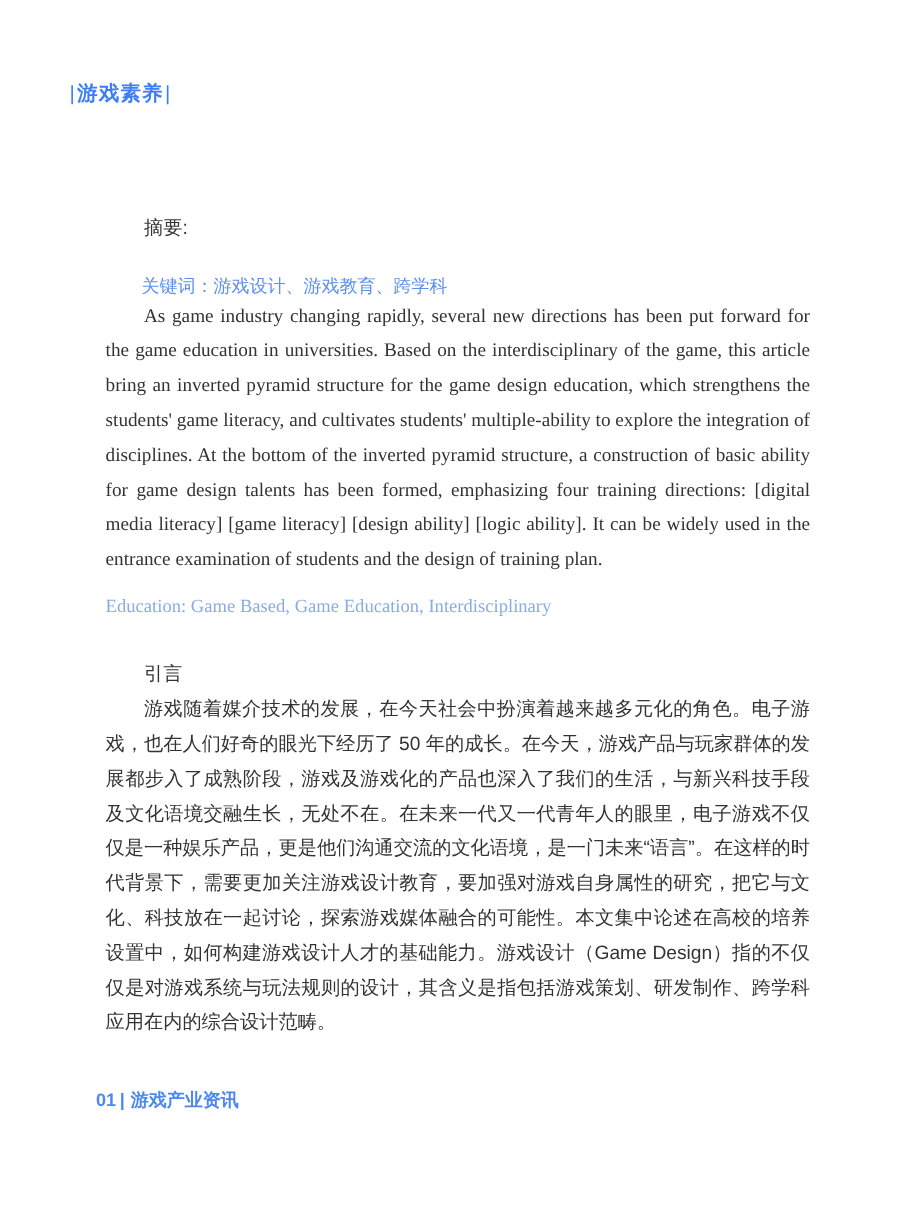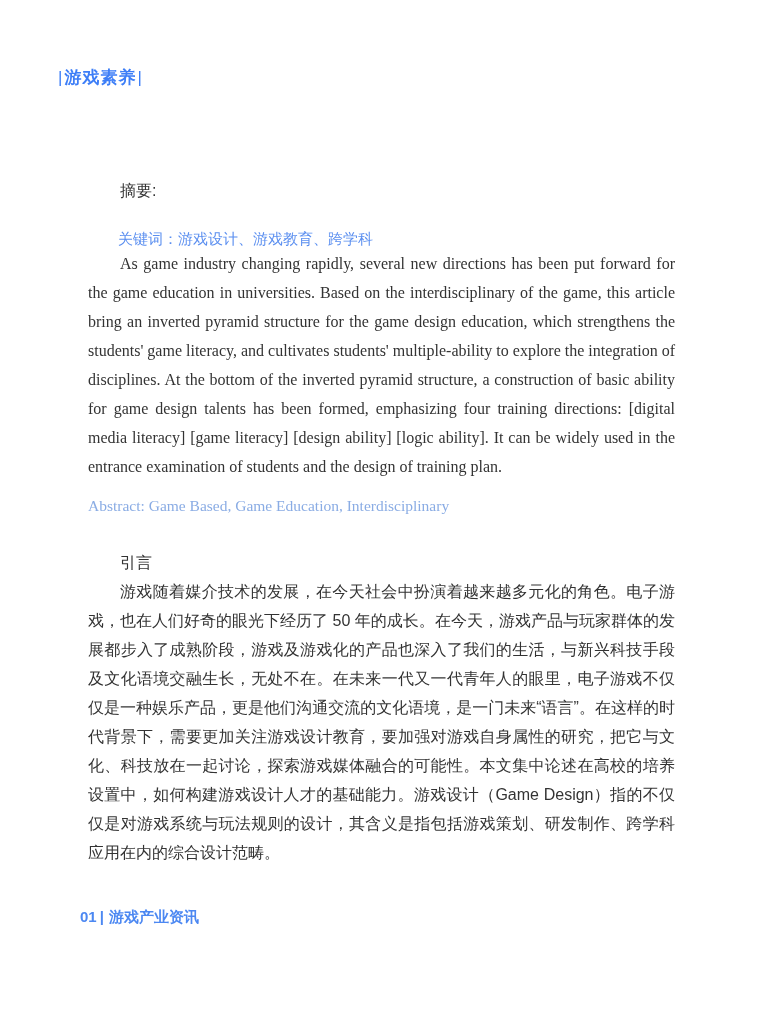--- a/index.html
+++ b/index.html
@@ -108,21 +108,21 @@
   <div class="content">
 
 
 
     <p class="sec-label">摘要:</p>
 
     <p class="keywords-cn"><span>关键词：</span><span>游戏设计、游戏教育、跨学科</span></p>
 
     <p class="para serif">As game industry changing rapidly, several new directions has been put forward for the game education in universities. Based on the interdisciplinary of the game, this article bring an inverted pyramid structure for the game design education, which strengthens the students' game literacy, and cultivates students' multiple-ability to explore the integration of disciplines. At the bottom of the inverted pyramid structure, a construction of basic ability for game design talents has been formed, emphasizing four training directions: [digital media literacy] [game literacy] [design ability] [logic ability]. It can be widely used in the entrance examination of students and the design of training plan.</p>
 
-    <p class="keywords-en serif"><span>Abstract:</span> <span>Game Based, Game Education, Interdisciplinary</span></p>
+    <p class="keywords-en serif"><span>Education:</span> <span>Game Based, Game Education, Interdisciplinary</span></p>
 
     <p class="sec-label intro-label">引言</p>
     <p class="para">游戏随着媒介技术的发展，在今天社会中扮演着越来越多元化的角色。电子游戏，也在人们好奇的眼光下经历了 50 年的成长。在今天，游戏产品与玩家群体的发展都步入了成熟阶段，游戏及游戏化的产品也深入了我们的生活，与新兴科技手段及文化语境交融生长，无处不在。在未来一代又一代青年人的眼里，电子游戏不仅仅是一种娱乐产品，更是他们沟通交流的文化语境，是一门未来“语言”。在这样的时代背景下，需要更加关注游戏设计教育，要加强对游戏自身属性的研究，把它与文化、科技放在一起讨论，探索游戏媒体融合的可能性。本文集中论述在高校的培养设置中，如何构建游戏设计人才的基础能力。游戏设计（Game Design）指的不仅仅是对游戏系统与玩法规则的设计，其含义是指包括游戏策划、研发制作、跨学科应用在内的综合设计范畴。</p>
 
   </div>
 
   <div class="page-footer">
     <span>01</span><span class="divider">|</span><span>游戏产业资讯</span>
   </div>
 

